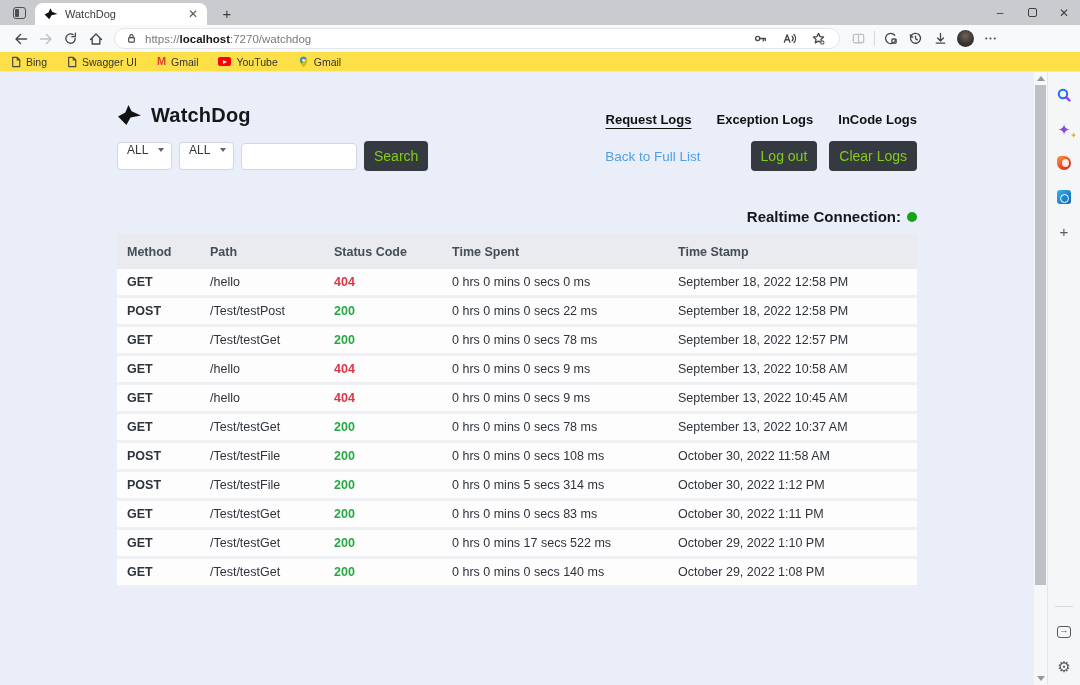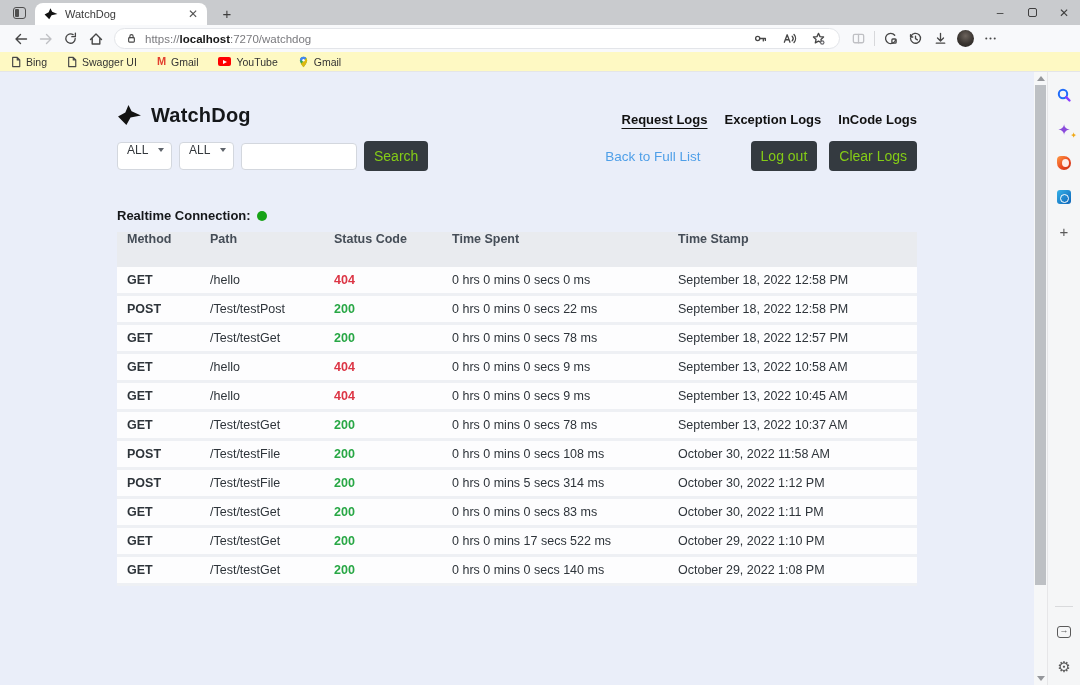--- a/index.html
+++ b/index.html
@@ -31,21 +31,21 @@
   .stroke { stroke:#474747; stroke-width:1.4; fill:none; stroke-linecap:round; stroke-linejoin:round; }
   .stroke.dis { stroke:#bfc0c4; }
   .addressbar { flex:0 0 726px; height:21px; background:#fff; border:1px solid #e3e5e9; border-radius:11px; display:flex; align-items:center; padding:0 8px 0 10px; margin:0 6px; font-size:11.5px; color:#7a7a7e; }
   .url { flex:1; white-space:nowrap; overflow:hidden; margin-left:7px; }
   .url .host { color:#171717; font-weight:bold; }
   .ab-icons { display:flex; align-items:center; gap:4px; }
   .tb-divider { width:1px; height:15px; background:#d7d8db; margin:0 3px; }
   .avatar { width:17px; height:17px; border-radius:50%; background:radial-gradient(circle at 50% 35%, #6d645d 0%, #3a3531 55%, #24211f 100%); }
 
   
-  .bookmarks { height:20px; background:#fef9c3; border-bottom:1px solid #e4e5e8; display:flex; align-items:center; padding-left:11px; gap:20px; flex:0 0 20px; }
+  .bookmarks { height:20px; background:#fde047; border-bottom:1px solid #e4e5e8; display:flex; align-items:center; padding-left:11px; gap:20px; flex:0 0 20px; }
   .bookmark { display:flex; align-items:center; gap:5px; font-size:10.5px; color:#333; }
   .yt-icon { width:13px; height:9px; background:#f00; border-radius:2px; position:relative; }
   .yt-icon::after { content:""; position:absolute; left:5px; top:2.5px; border-left:4px solid #fff; border-top:2px solid transparent; border-bottom:2px solid transparent; }
   .gmail-m { color:#e2402f; font-weight:bold; font-size:11px; line-height:1; }
 
   
   .content-row { flex:1; display:flex; min-height:0; }
   .page { flex:1; background:var(--page-bg,#eaeef9); overflow:hidden; }
 
   
@@ -70,38 +70,38 @@
   .panel-glyph { width:14px; height:12px; border:1.4px solid #5a5a5a; border-radius:3px; position:relative; }
   .panel-glyph::after { content:"\2192"; position:absolute; left:1.5px; top:-2.5px; font-size:9px; color:#5a5a5a; }
   .sparkle { position:relative; font-size:15px; line-height:1; color:#8a4bdb; }
   .sparkle::after { content:"\2726"; position:absolute; right:-4px; bottom:-2px; font-size:8px; color:#f0a814; }
 
   
   .container { width:800px; margin:0 auto; padding-top:31px; color:#15171a; }
   .header-row { display:flex; justify-content:space-between; align-items:flex-start; }
   .brand { display:flex; align-items:center; gap:9px; }
   .brand-title { font-size:20px; font-weight:bold; letter-spacing:.2px; }
-  .topnav { display:flex; gap:17px; font-size:13px; font-weight:bold; margin-top:9px; }
+  .topnav { display:flex; gap:25px; font-size:13px; font-weight:bold; margin-top:9px; }
   .nav-item { color:#111; cursor:pointer; }
   .nav-item.active { text-decoration:underline; text-underline-offset:4px; }
 
   .controls-row { display:flex; justify-content:space-between; align-items:center; margin-top:13px; }
   .filters { display:flex; gap:7px; align-items:center; }
   .select { width:55px; height:28px; background:#fff; border:1px solid #d3d7de; border-radius:4px; display:flex; align-items:center; justify-content:space-between; padding:0 7px 13px 9px; font-size:12px; color:#33373c; }
   .chev { width:0; height:0; border-left:3.5px solid transparent; border-right:3.5px solid transparent; border-top:4px solid #5f646b; }
   .search-input { width:116px; height:27px; border:1px solid #d3d7de; border-radius:4px; background:#fff; font-size:12px; padding:0 7px; color:#222; outline:none; font-family:inherit; }
   .dark-btn { background:var(--btn-dark,#343a40); color:#84cc16; border:none; border-radius:4px; font-size:14px; font-family:inherit; padding:7px 10px; cursor:pointer; }
   .right-actions { display:flex; align-items:center; gap:12px; }
   .back-link { color:var(--accent,#4f9fe8); font-size:13.5px; margin-right:38px; cursor:pointer; }
 
-  .realtime { margin-top:37px; display:flex; align-items:center; gap:6px; font-size:13px; font-weight:bold; }
+  .realtime { margin-top:37px; display:flex; align-items:center; gap:6px; font-size:15px; font-weight:bold;justify-content:flex-end; }
   .rt-dot { width:10px; height:10px; border-radius:50%; background:var(--dot,#17a317); }
 
   .logtable { margin-top:9px; font-size:12.5px; }
-  .thead { display:flex; height:35px; background:#e9ebef; color:#454d57; font-weight:bold; }
+  .thead { display:flex; align-items:center; height:35px; background:#e9ebef; color:#454d57; font-weight:bold; }
   .trow { display:flex; align-items:center; height:29px; background:#fdfdfe; border-bottom:3px solid #eef0f4; color:#2e343a; }
   .col { padding-left:10px; white-space:nowrap; overflow:hidden; }
   .c-method { width:83px; font-weight:bold; }
   .c-path  { width:124px; }
   .c-status{ width:118px; font-weight:bold; }
   .c-time  { width:226px; }
   .c-stamp { flex:1; }
 </style>
 </head>
 <body>

